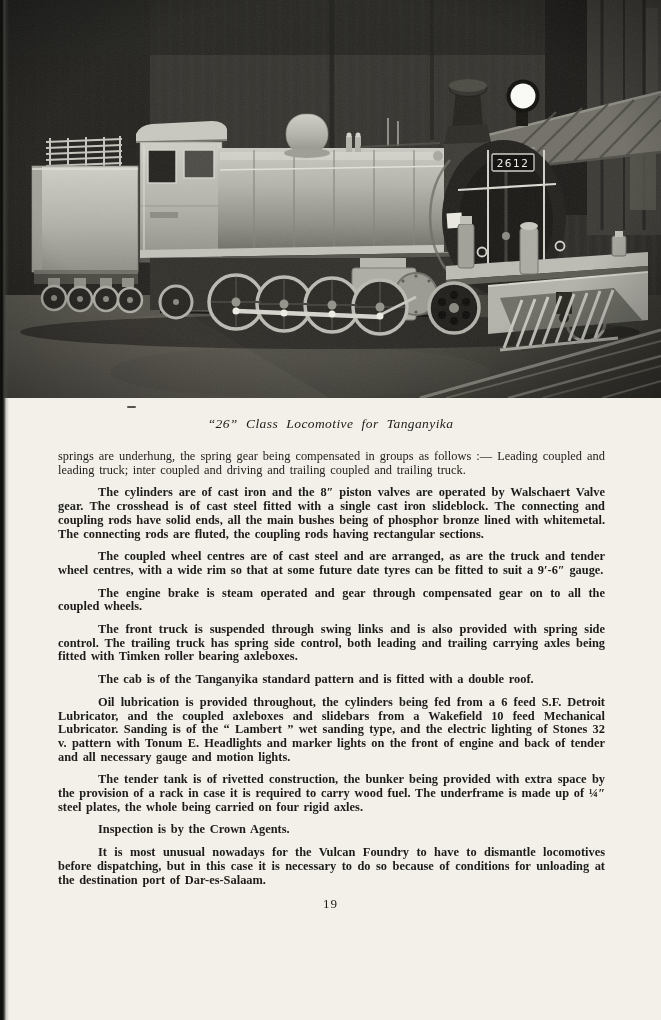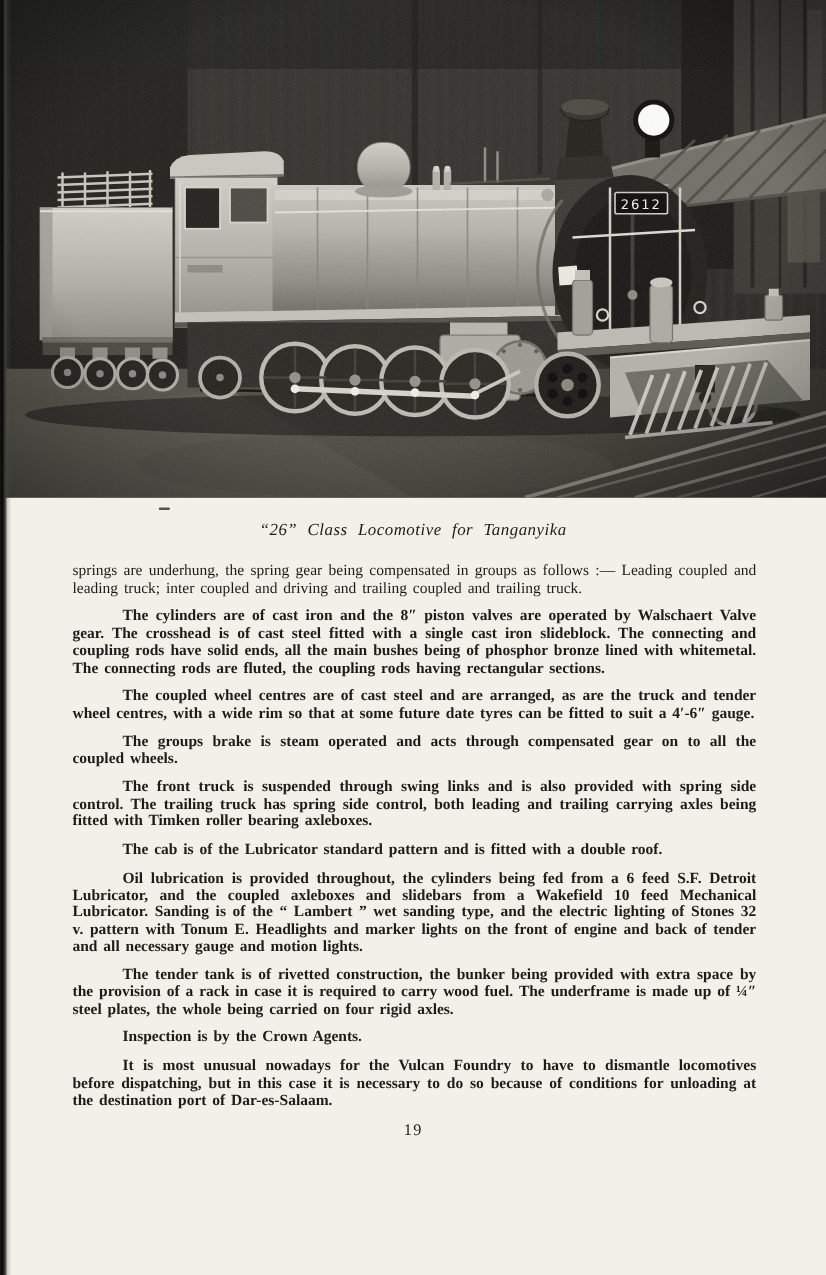--- a/index.html
+++ b/index.html
@@ -337,24 +337,24 @@
 
   <div class="spine-edge"></div>
 
   <div class="print-artifact"></div>
 
   <div class="caption">“26” Class Locomotive for Tanganyika</div>
 
   <div class="body-text">
     <p>springs are underhung, the spring gear being compensated in groups as follows :— Leading coupled and leading truck; inter coupled and driving and trailing coupled and trailing truck.</p>
     <p class="indent">The cylinders are of cast iron and the 8″ piston valves are operated by Walschaert Valve gear.  The crosshead is of cast steel fitted with a single cast iron slideblock.  The connecting and coupling rods have solid ends, all the main bushes being of phosphor bronze lined with whitemetal.  The connecting rods are fluted, the coupling rods having rectangular sections.</p>
-    <p class="indent">The coupled wheel centres are of cast steel and are arranged, as are the truck and tender wheel centres, with a wide rim so that at some future date tyres can be fitted to suit a 4′-6″ gauge.</p>
-    <p class="indent">The groups brake is steam operated and acts through compensated gear on to all the coupled wheels.</p>
+    <p class="indent">The coupled wheel centres are of cast steel and are arranged, as are the truck and tender wheel centres, with a wide rim so that at some future date tyres can be fitted to suit a 9′-6″ gauge.</p>
+    <p class="indent">The engine brake is steam operated and gear through compensated gear on to all the coupled wheels.</p>
     <p class="indent">The front truck is suspended through swing links and is also provided with spring side control.  The trailing truck has spring side control, both leading and trailing carrying axles being fitted with Timken roller bearing axleboxes.</p>
-    <p class="indent">The cab is of the Lubricator standard pattern and is fitted with a double roof.</p>
+    <p class="indent">The cab is of the Tanganyika standard pattern and is fitted with a double roof.</p>
     <p class="indent">Oil lubrication is provided throughout, the cylinders being fed from a 6 feed S.F. Detroit Lubricator, and the coupled axleboxes and slidebars from a Wakefield 10 feed Mechanical Lubricator.  Sanding is of the “ Lambert ” wet sanding type, and the electric lighting of Stones 32 v. pattern with Tonum E. Headlights and marker lights on the front of engine and back of tender and all necessary gauge and motion lights.</p>
     <p class="indent">The tender tank is of rivetted construction, the bunker being provided with extra space by the provision of a rack in case it is required to carry wood fuel.  The underframe is made up of ¼″ steel plates, the whole being carried on four rigid axles.</p>
     <p class="indent">Inspection is by the Crown Agents.</p>
     <p class="indent">It is most unusual nowadays for the Vulcan Foundry to have to dismantle locomotives before dispatching, but in this case it is necessary to do so because of conditions for unloading at the destination port of Dar-es-Salaam.</p>
   </div>
 
   <div class="page-number">19</div>
 
 </div>
 

